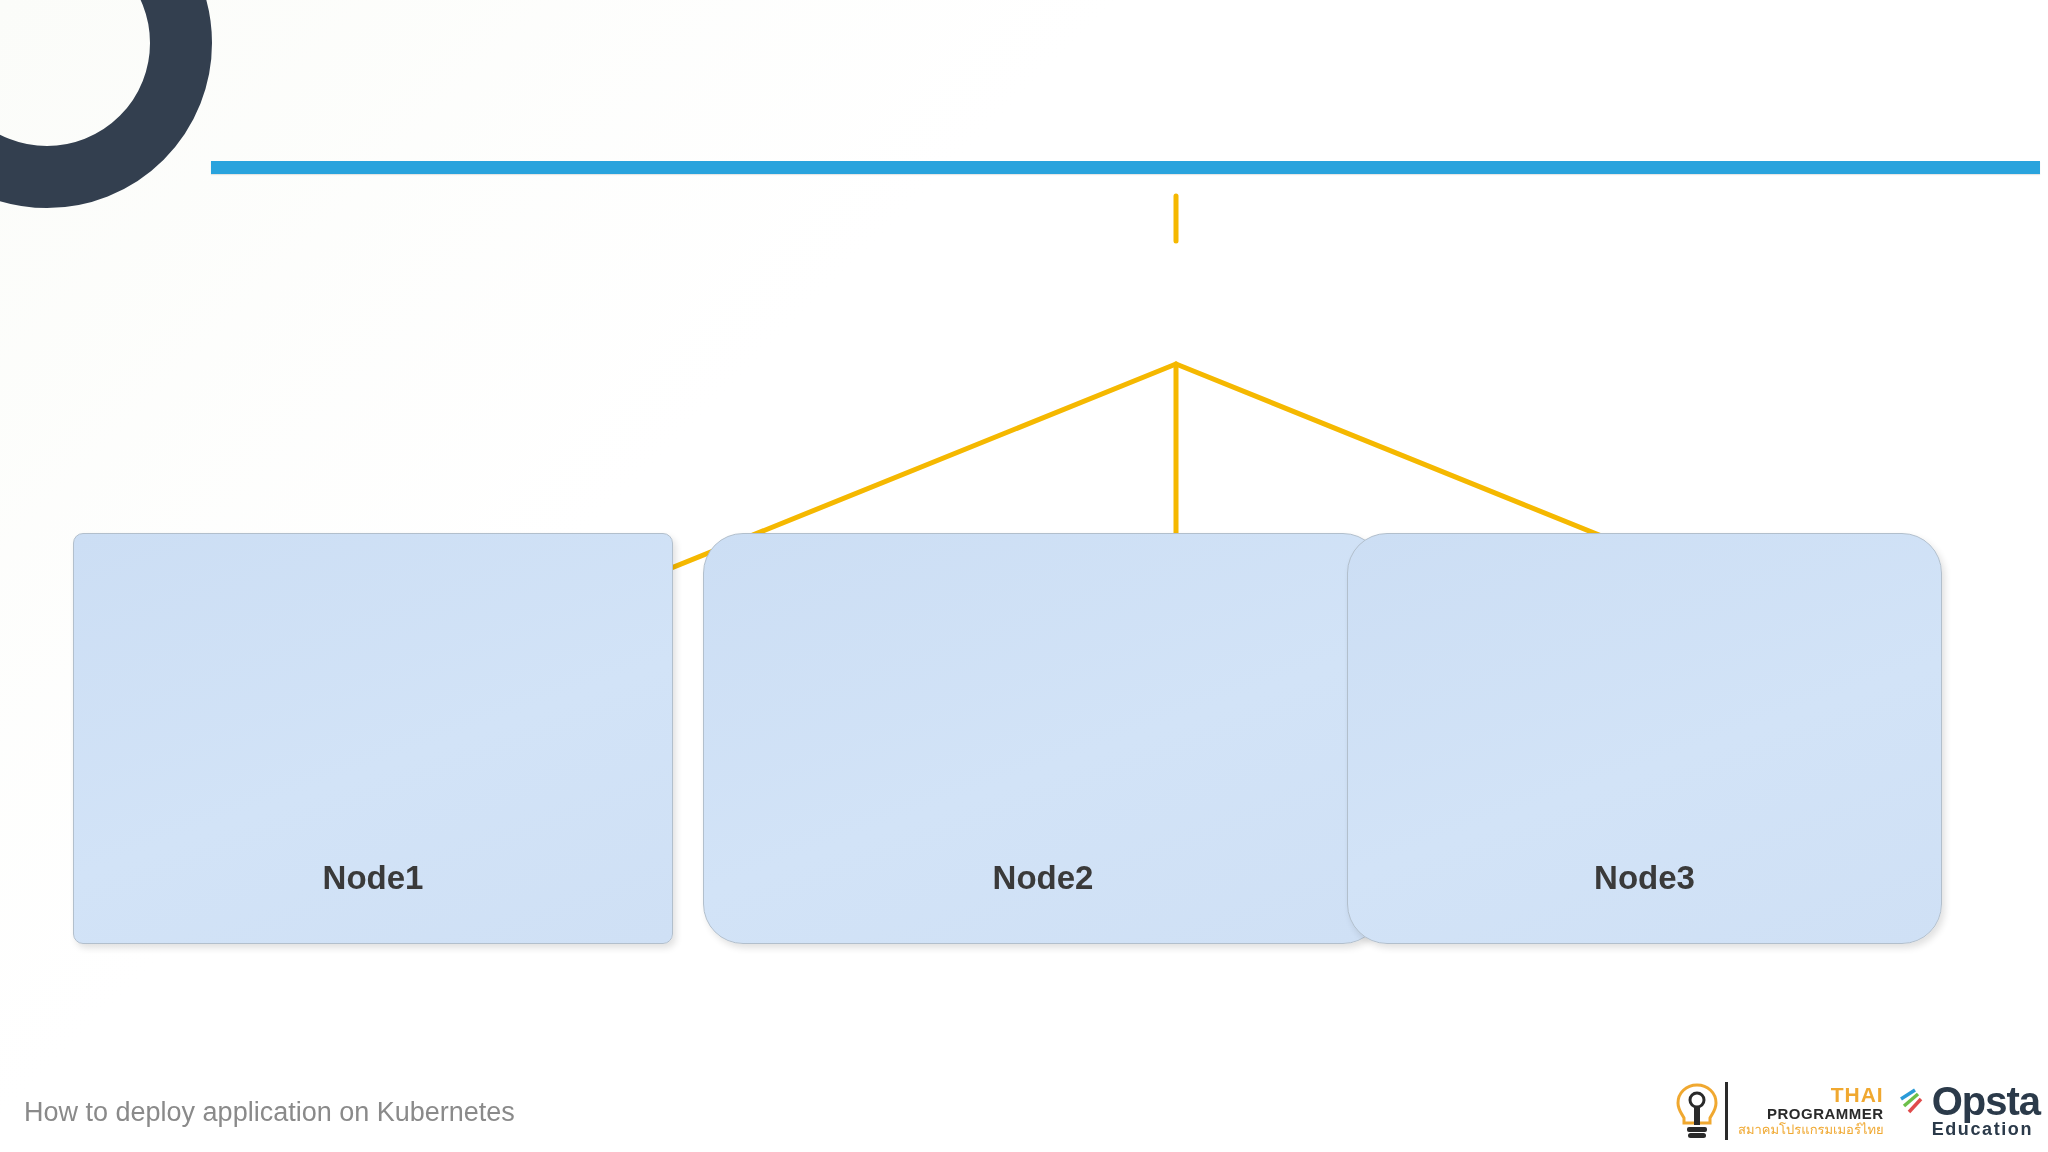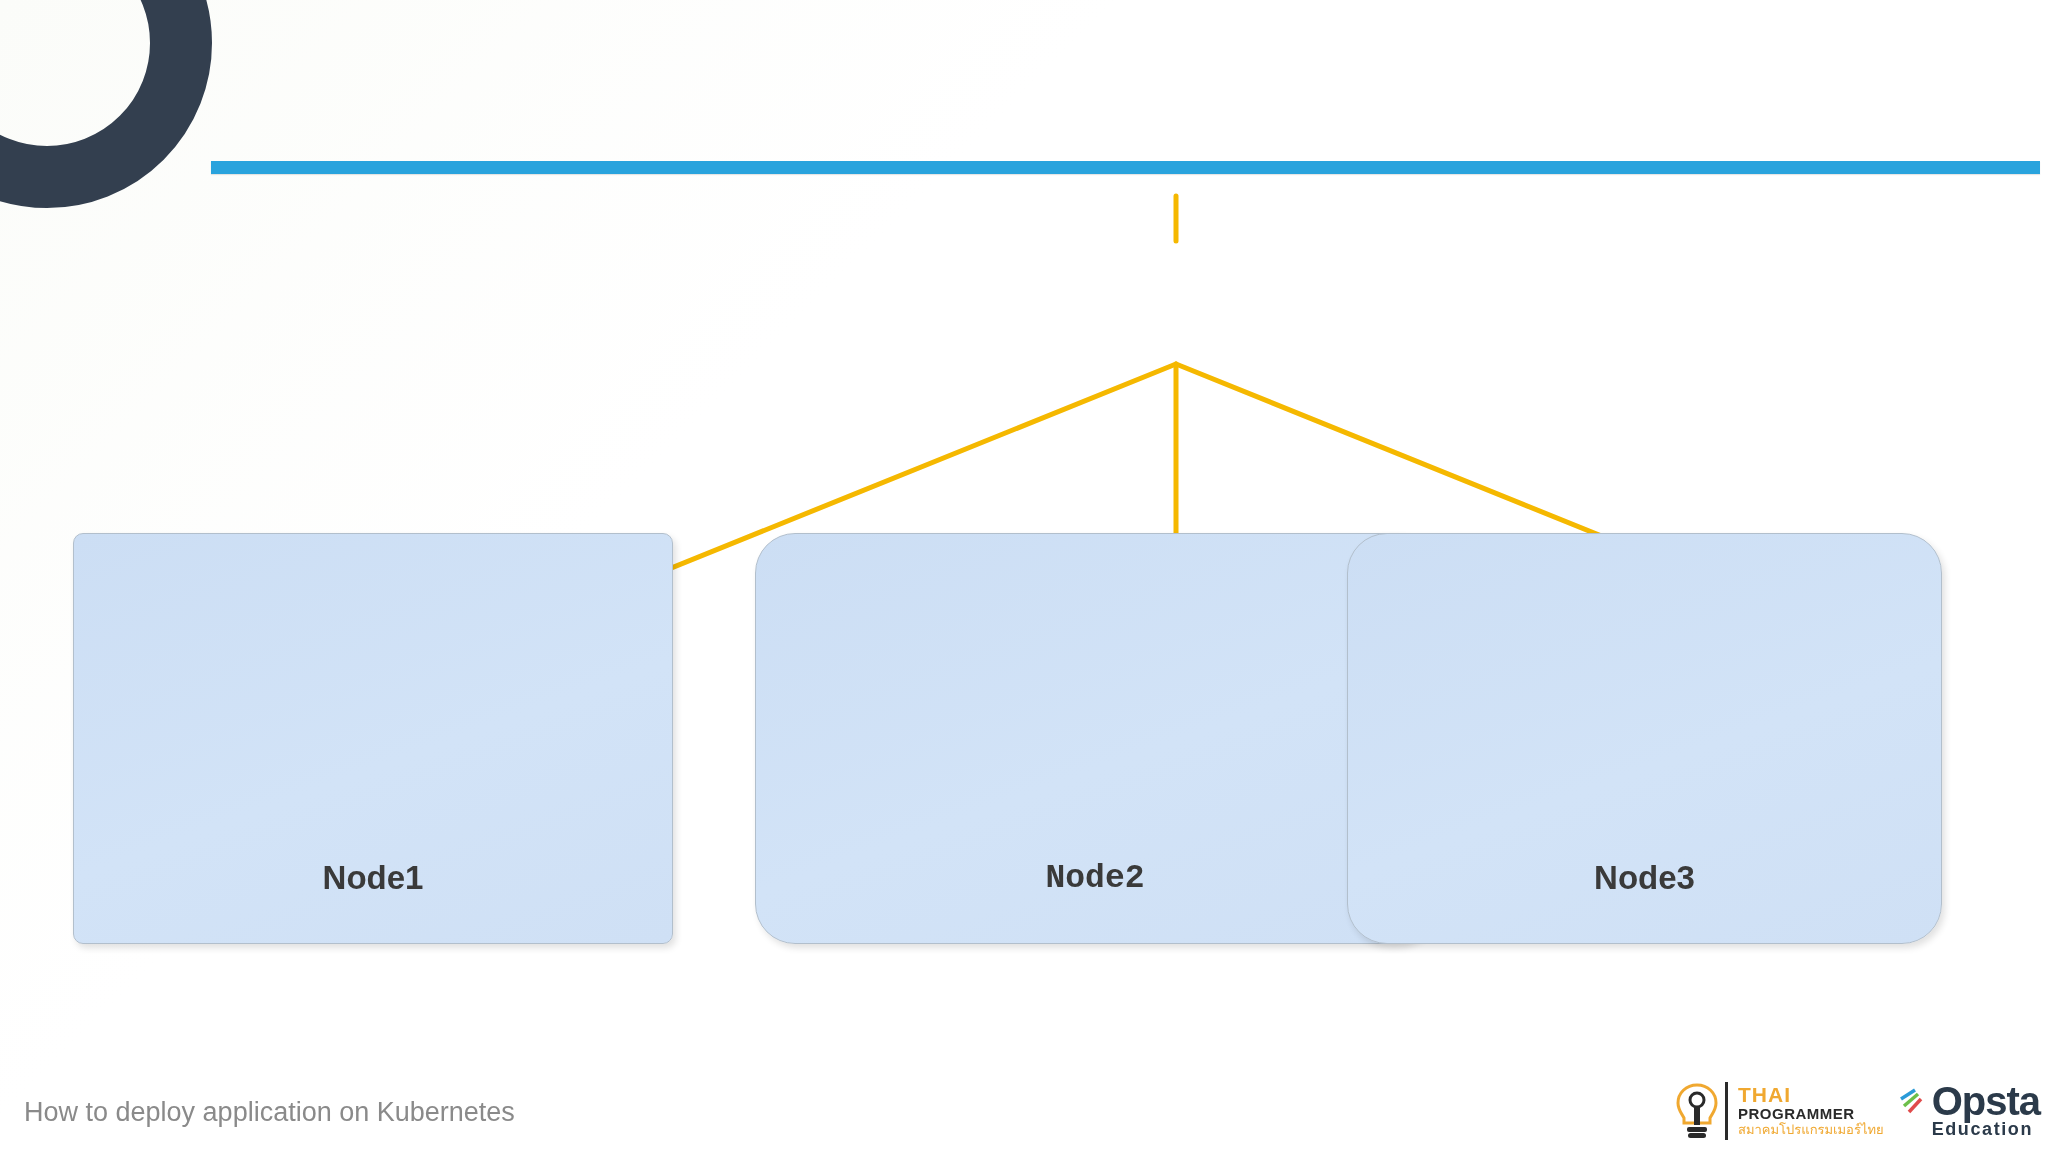--- a/index.html
+++ b/index.html
@@ -90,21 +90,21 @@
     position: absolute;
     top: 533px;
     height: 411px;
     background: linear-gradient(160deg, #ccdef4 0%, #d2e3f7 55%, #cfe0f5 100%);
     border: 1.5px solid #b2bfcc;
     border-radius: 40px;
     box-shadow: 3px 4px 7px rgba(0,0,0,0.12);
     box-sizing: border-box;
   }
   #node-1 { left: 73px;   width: 600px; border-radius: 10px; }
-  #node-2 { left: 755px;  width: 680px; font-family: Liberation Mono, monospace; }
+  #node-2 { left: 703px;  width: 680px; }
   #node-3 { left: 1347px; width: 595px; text-decoration: underline; }
 
   .node-label {
     position: absolute;
     bottom: 46px;
     left: 0;
     right: 0;
     text-align: center;
     font-size: 33px;
     font-weight: bold;
@@ -130,21 +130,21 @@
     align-items: flex-end;
     gap: 16px;
   }
 
   
   .tp-logo {
     display: flex;
     align-items: center;
     gap: 6px;
   }
-  .tp-text { line-height: 1; }
+  .tp-text { line-height: 1; text-align: right; }
   .tp-thai {
     font-size: 21px;
     font-weight: bold;
     color: #f0a830;
     letter-spacing: 1px;
     line-height: 1.05;
   }
   .tp-prog {
     font-size: 15px;
     font-weight: bold;

